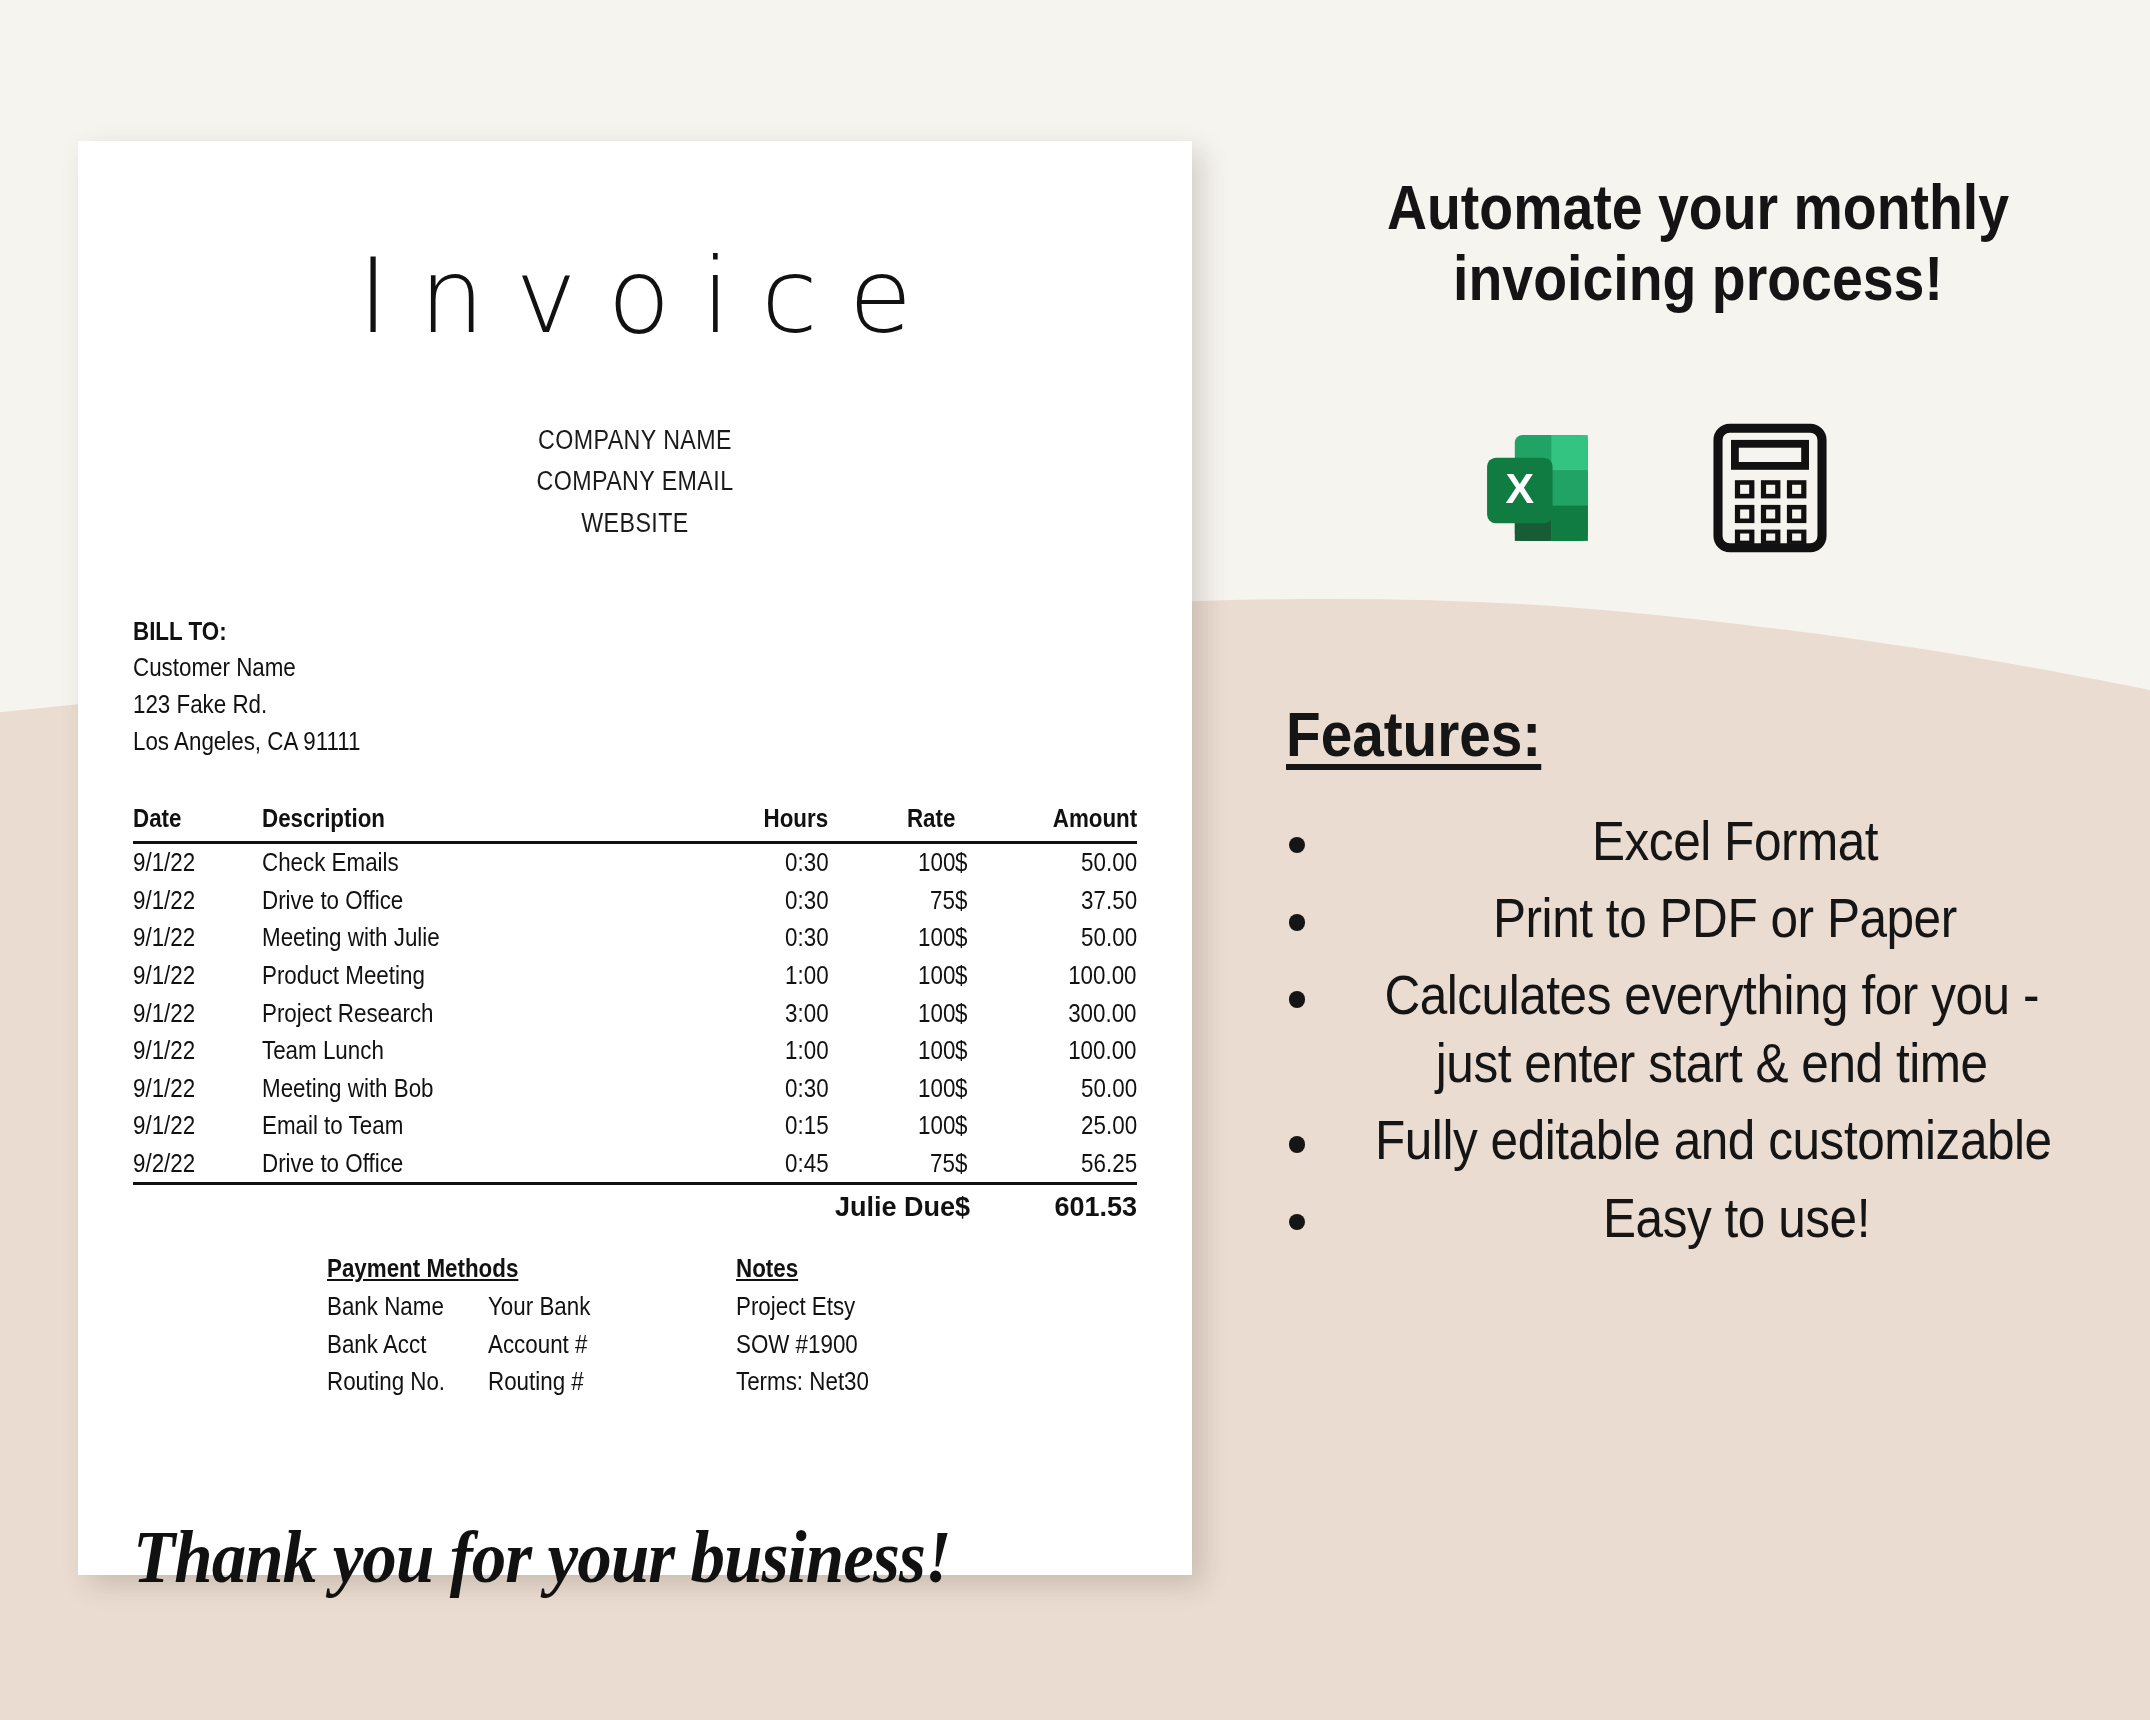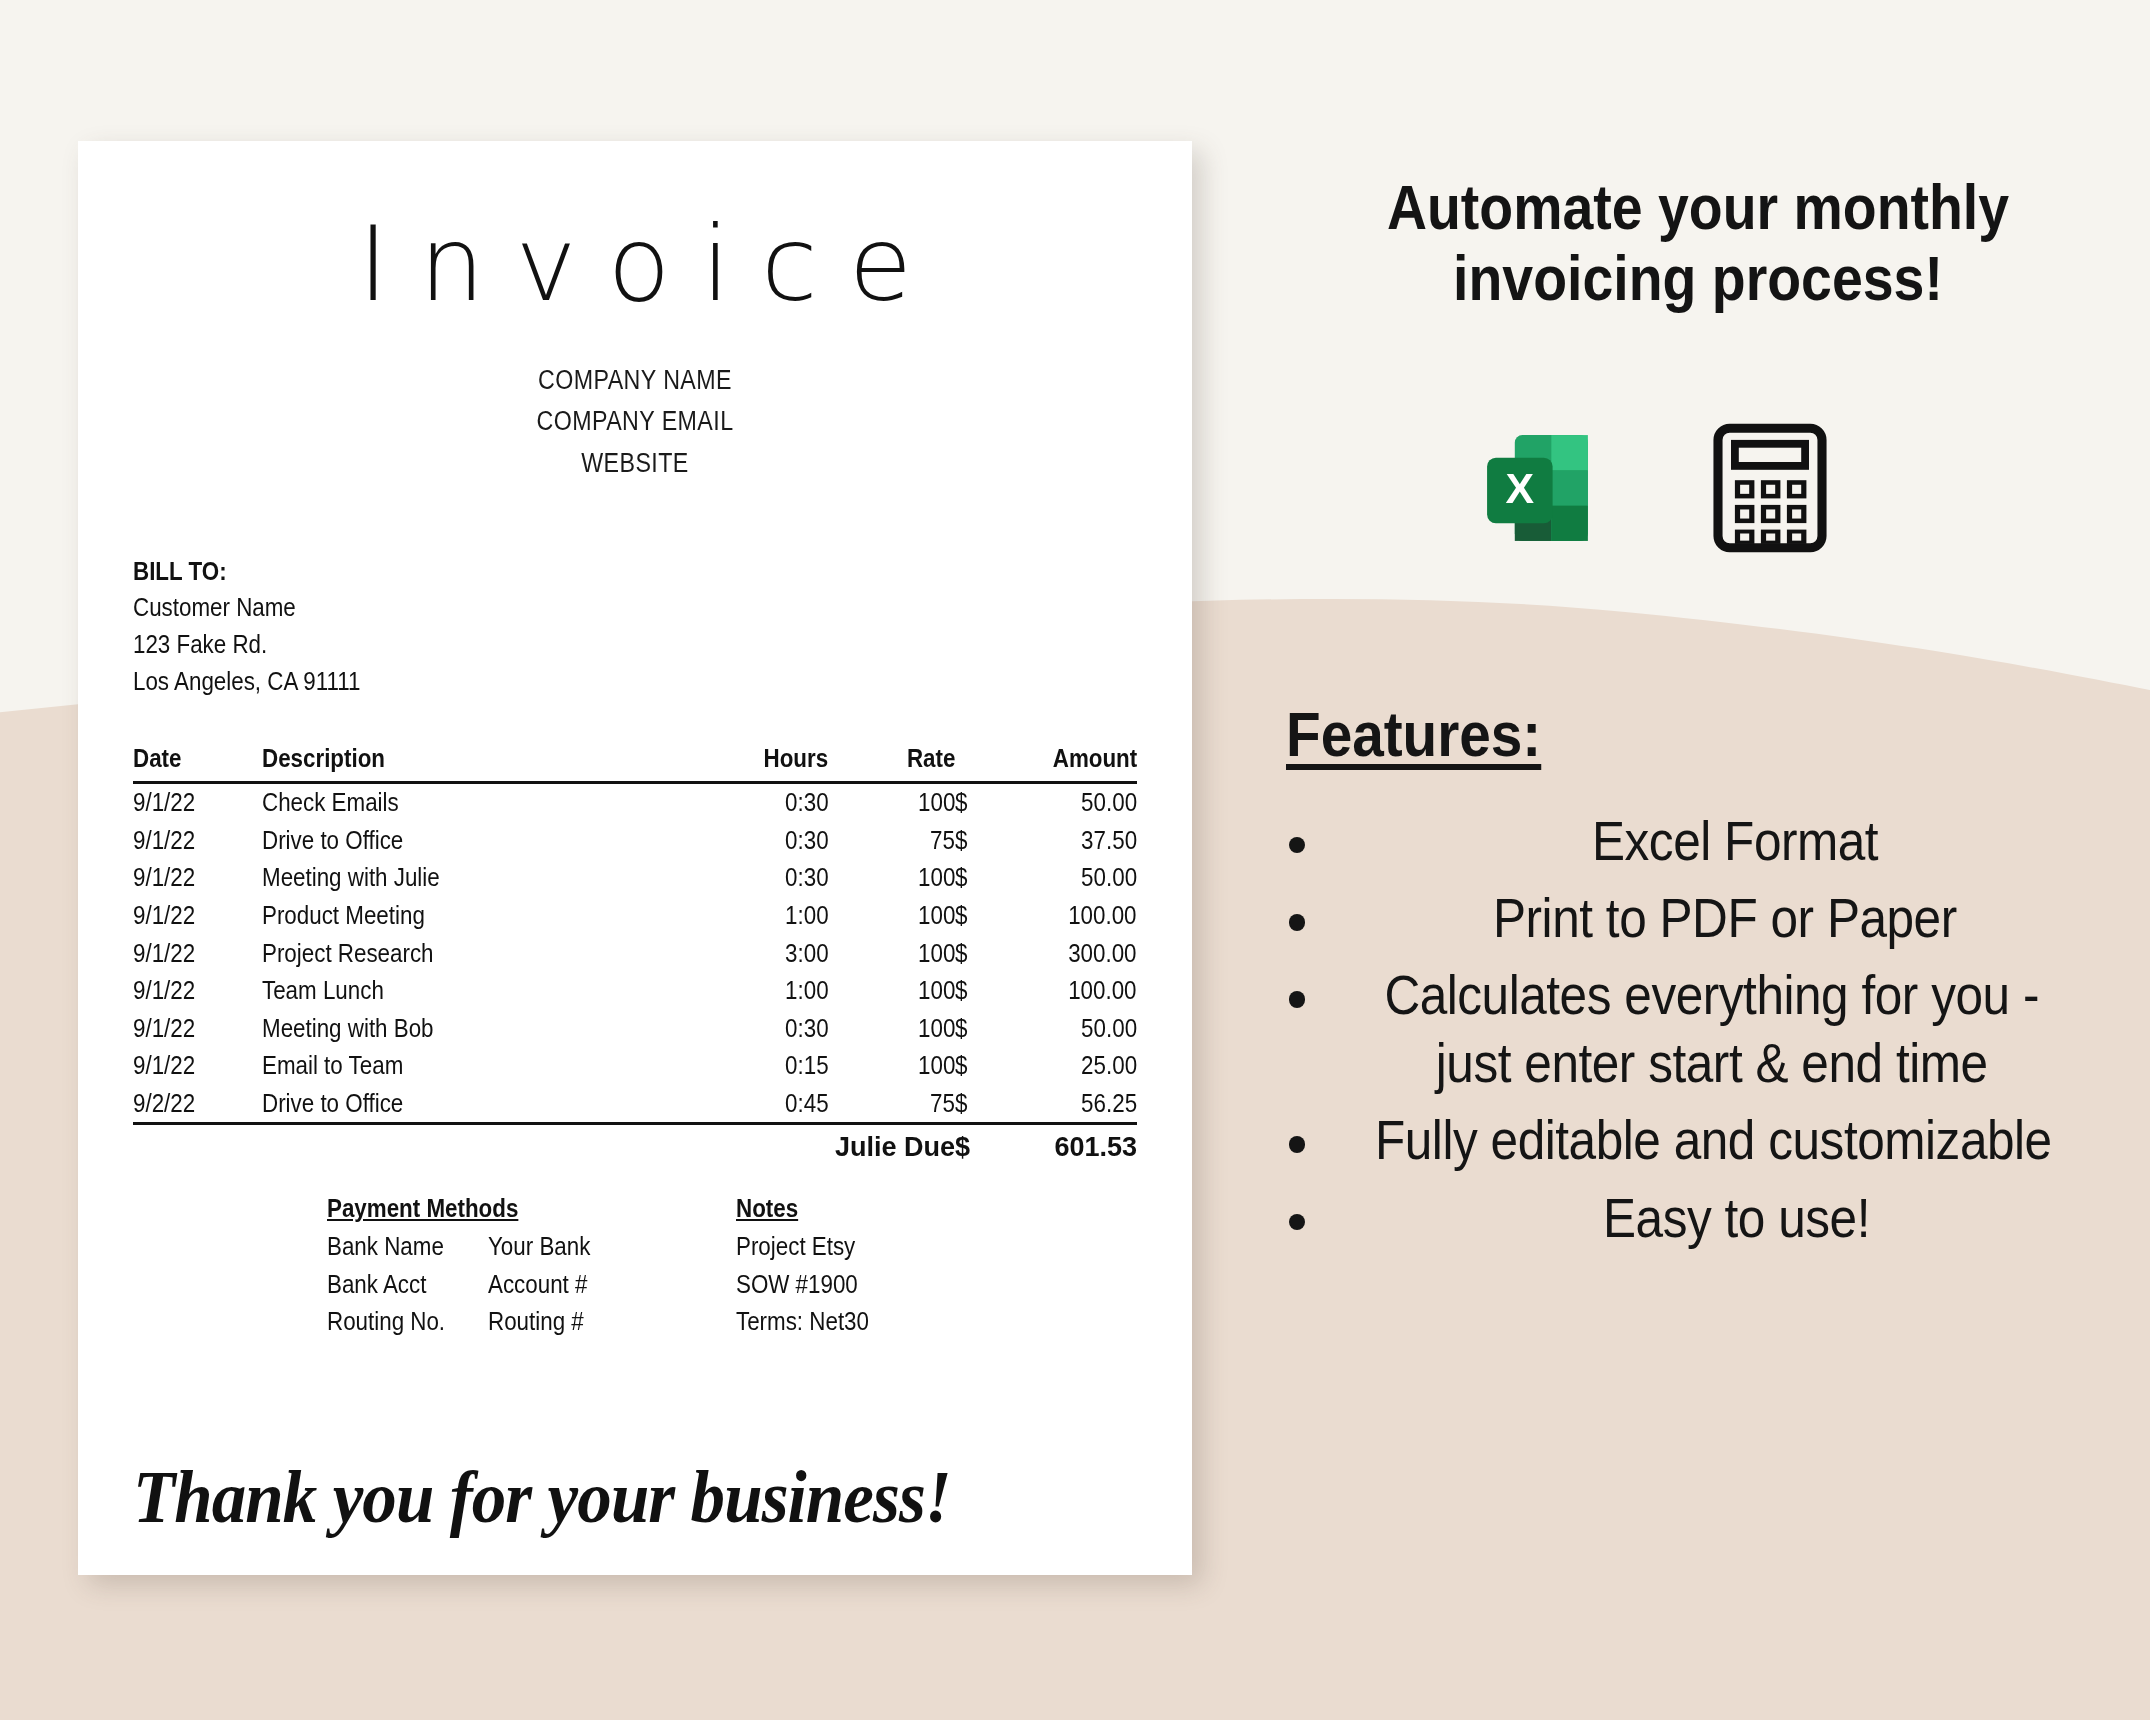--- a/index.html
+++ b/index.html
@@ -40,37 +40,37 @@
     padding: 0 55px;
   }
 
   #invoice-title {
     text-align: center;
     font-family: "DejaVu Sans", sans-serif;
     font-weight: 300;
     font-size: 103px;
     letter-spacing: 31px;
     color: #111;
-    margin-top: 64px;
+    margin-top: 96px;
     line-height: 1.15;
     white-space: nowrap;
     text-indent: 31px;
   }
 
   .company-line {
     text-align: center;
     font-family: "Liberation Sans", sans-serif;
     font-stretch: condensed;
     font-size: 27px;
     color: #1a1a1a;
     letter-spacing: 0.5px;
     line-height: 1.52;
     transform: scaleX(0.86);
   }
-  #company-block { margin-top: 37px; }
+  #company-block { margin-top: 65px; }
 
   
   #meta-row {
     display: flex;
     justify-content: space-between;
     margin-top: 69px;
   }
   #bill-to-block { width: 535px; }
   .billto-label {
     font-size: 26px; font-weight: bold; color: #111;

